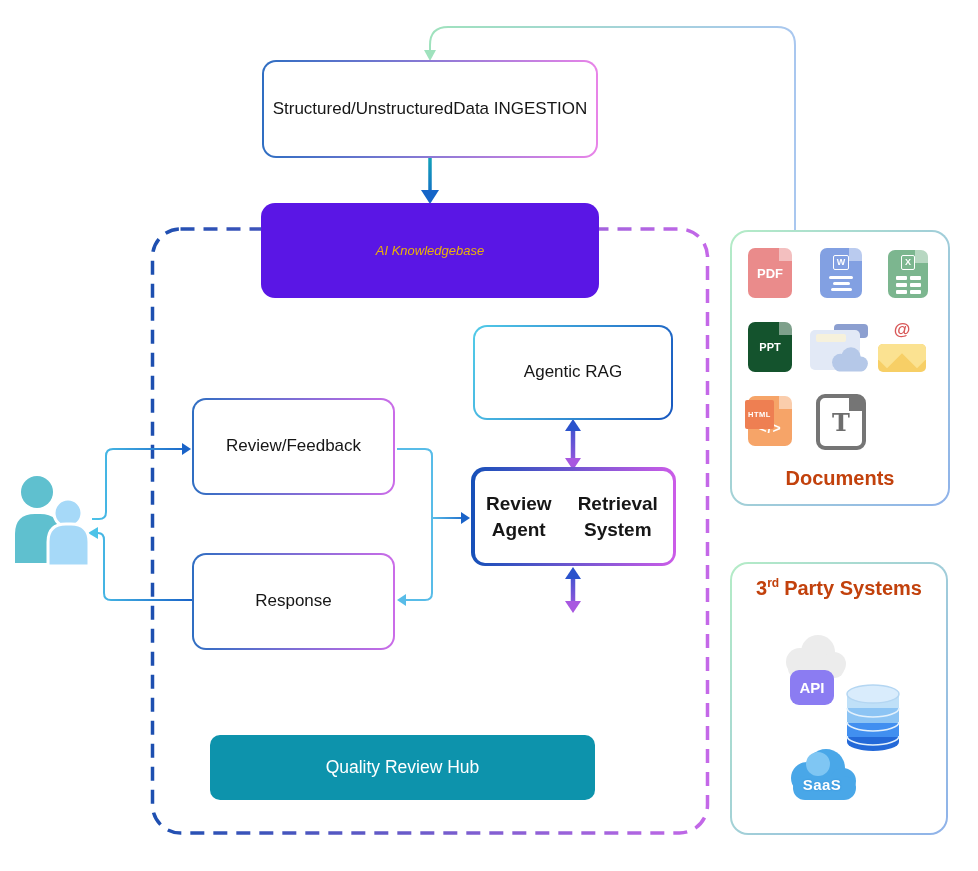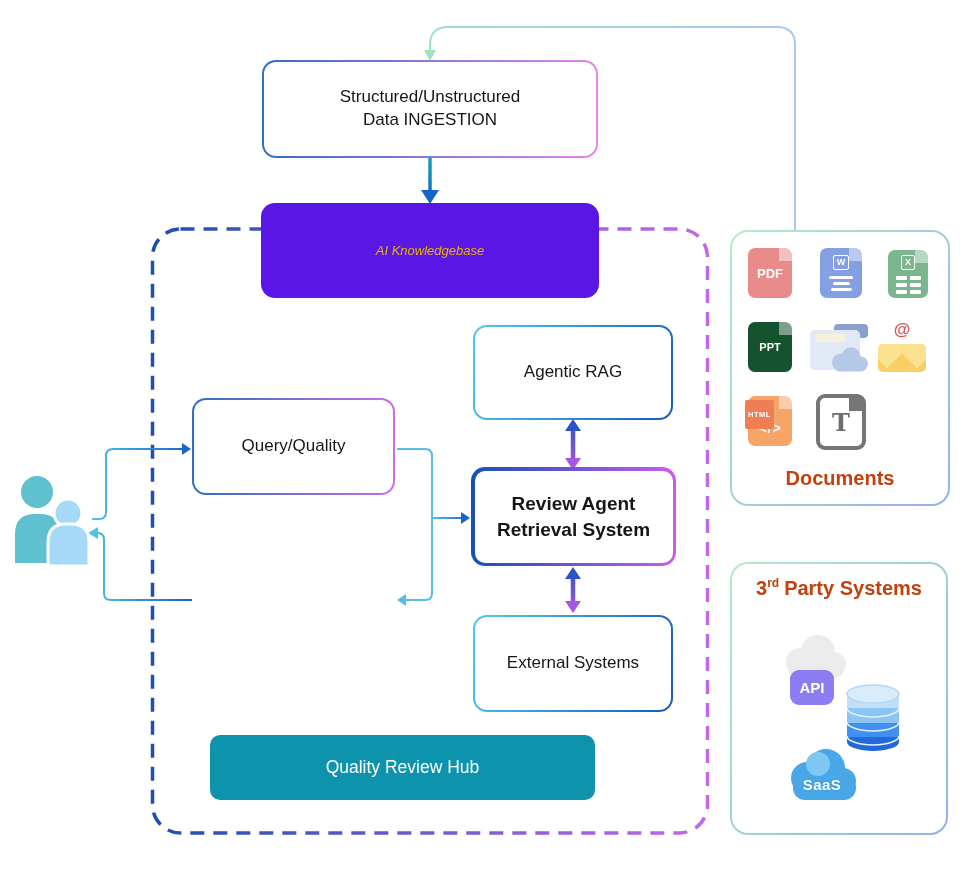--- a/index.html
+++ b/index.html
@@ -6,21 +6,21 @@
   .canvas {
     position:relative; width:978px; height:871px; background:#ffffff;
     font-family:"Liberation Sans", sans-serif; color:#161616; overflow:hidden;
   }
   svg.layer { position:absolute; left:0; top:0; z-index:1; }
 
   
   .gwrap { position:absolute; z-index:2; border-radius:14px; padding:2px; box-sizing:border-box; }
   .gwrap .inner {
     width:100%; height:100%; background:#ffffff; border-radius:12px;
-    display:flex; flex-direction:column; align-items:center; justify-content:center;
+    display:flex; flex-direction:row; align-items:center; justify-content:center;
     text-align:center; box-sizing:border-box;
   }
   .boxlabel { font-size:17px; font-weight:500; line-height:1.35; color:#161616; }
 
   .b-ingestion { left:262px; top:60px; width:336px; height:98px;
     background:linear-gradient(90deg,#2f6ec2,#e884e8); }
   .b-query { left:192px; top:398px; width:203px; height:97px;
     background:linear-gradient(90deg,#2f6ec2,#cb6ce8); }
   .b-response { left:192px; top:553px; width:203px; height:97px;
     background:linear-gradient(90deg,#2f6ec2,#cb6ce8); }
@@ -226,32 +226,32 @@
     </div>
   </div>
 
   <div class="gwrap b-multi">
     <div class="inner">
       <span class="boxlabel">Review Agent</span>
       <span class="boxlabel">Retrieval System</span>
     </div>
   </div>
 
-  <div class="gwrap b-external">
-    <div class="inner">
-      <span class="boxlabel">External Systems</span>
-    </div>
-  </div>
 
   <div class="gwrap b-query">
     <div class="inner">
-      <span class="boxlabel">Query/Quality</span>
-    </div>
-  </div>
-
+      <span class="boxlabel">Review/Feedback</span>
+    </div>
+  </div>
+
+  <div class="gwrap b-response">
+    <div class="inner">
+      <span class="boxlabel">Response</span>
+    </div>
+  </div>
 
   <div class="solidbox b-quality">
     <span class="wlabel">Quality Review Hub</span>
   </div>
 
   <div class="panel p-docs">
     <div class="pinner">
       <div class="dicon fold i-pdf">
         <span>PDF</span>
       </div>

